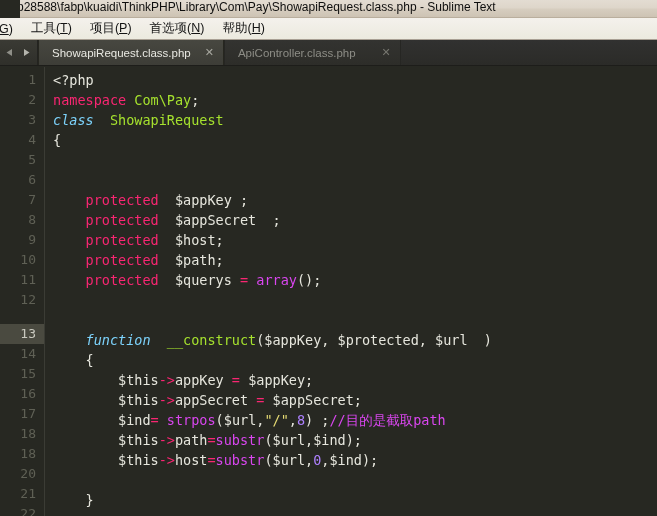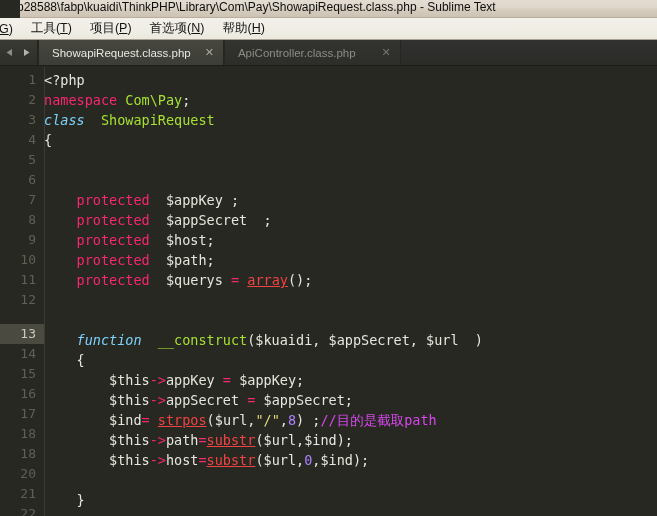--- a/index.html
+++ b/index.html
@@ -131,37 +131,38 @@
   }
   .gnum.current {
     color:#c9c9bf;
     background:#4a4a40;
     margin-top:14px;
   }
   #code {
     flex:1;
     position:relative;
     padding-top:3px;
+    padding-left:9px;
     overflow:hidden;
   }
   .cline {
     height:20px; line-height:20px;
     font-family:"DejaVu Sans Mono", monospace;
     font-size:13.5px;
     white-space:pre;
     color:#e6e6dd;
   }
   .cline.current-row {
     background:transparent;
   }
   
   .t-kw   { color:#f92672; }          
   .t-stor { color:#7dd3fc; font-style:italic; }  
   .t-name { color:#a6e22e; }          
-  .t-fn   { color:#ef4444;text-decoration:underline; }          
+  .t-fn   { color:#d946ef; }          
   .t-var  { color:#e6e6dd; }
   .t-op   { color:#f92672; }          
   .t-str  { color:#e6db74; }
   .t-num  { color:#ae81ff; }
   .t-com  { color:#d946ef; }
   .t-punc { color:#e6e6dd; }
 </style>
 </head>
 <body>
 
@@ -240,21 +241,21 @@
         <div class="cline"><span class="t-punc">{</span></div>
         <div class="cline">&nbsp;</div>
         <div class="cline">&nbsp;</div>
         <div class="cline"><span class="t-punc">    </span><span class="t-kw">protected</span><span class="t-punc">  </span><span class="t-var">$appKey ;</span></div>
         <div class="cline"><span class="t-punc">    </span><span class="t-kw">protected</span><span class="t-punc">  </span><span class="t-var">$appSecret  ;</span></div>
         <div class="cline"><span class="t-punc">    </span><span class="t-kw">protected</span><span class="t-punc">  </span><span class="t-var">$host;</span></div>
         <div class="cline"><span class="t-punc">    </span><span class="t-kw">protected</span><span class="t-punc">  </span><span class="t-var">$path;</span></div>
         <div class="cline"><span class="t-punc">    </span><span class="t-kw">protected</span><span class="t-punc">  </span><span class="t-var">$querys </span><span class="t-op">=</span><span class="t-punc"> </span><span class="t-fn">array</span><span class="t-punc">();</span></div>
         <div class="cline">&nbsp;</div>
         <div class="cline current-row">&nbsp;</div>
-        <div class="cline"><span class="t-punc">    </span><span class="t-stor">function</span><span class="t-punc">  </span><span class="t-name">__construct</span><span class="t-punc">(</span><span class="t-var">$kuaidi, $appSecret, $url</span><span class="t-punc">  )</span></div>
+        <div class="cline"><span class="t-punc">    </span><span class="t-stor">function</span><span class="t-punc">  </span><span class="t-name">__construct</span><span class="t-punc">(</span><span class="t-var">$appKey, $protected, $url</span><span class="t-punc">  )</span></div>
         <div class="cline"><span class="t-punc">    {</span></div>
         <div class="cline"><span class="t-punc">        </span><span class="t-var">$this</span><span class="t-op">-&gt;</span><span class="t-var">appKey </span><span class="t-op">=</span><span class="t-punc"> </span><span class="t-var">$appKey;</span></div>
         <div class="cline"><span class="t-punc">        </span><span class="t-var">$this</span><span class="t-op">-&gt;</span><span class="t-var">appSecret </span><span class="t-op">=</span><span class="t-punc"> </span><span class="t-var">$appSecret;</span></div>
         <div class="cline"><span class="t-punc">        </span><span class="t-var">$ind</span><span class="t-op">=</span><span class="t-punc"> </span><span class="t-fn">strpos</span><span class="t-punc">(</span><span class="t-var">$url</span><span class="t-punc">,</span><span class="t-str">"/"</span><span class="t-punc">,</span><span class="t-num">8</span><span class="t-punc">) ;</span><span class="t-com">//目的是截取path</span></div>
         <div class="cline"><span class="t-punc">        </span><span class="t-var">$this</span><span class="t-op">-&gt;</span><span class="t-var">path</span><span class="t-op">=</span><span class="t-fn">substr</span><span class="t-punc">(</span><span class="t-var">$url,$ind</span><span class="t-punc">);</span></div>
         <div class="cline"><span class="t-punc">        </span><span class="t-var">$this</span><span class="t-op">-&gt;</span><span class="t-var">host</span><span class="t-op">=</span><span class="t-fn">substr</span><span class="t-punc">(</span><span class="t-var">$url,</span><span class="t-num">0</span><span class="t-punc">,</span><span class="t-var">$ind</span><span class="t-punc">);</span></div>
         <div class="cline">&nbsp;</div>
         <div class="cline"><span class="t-punc">    }</span></div>
       </div>
   </div>

